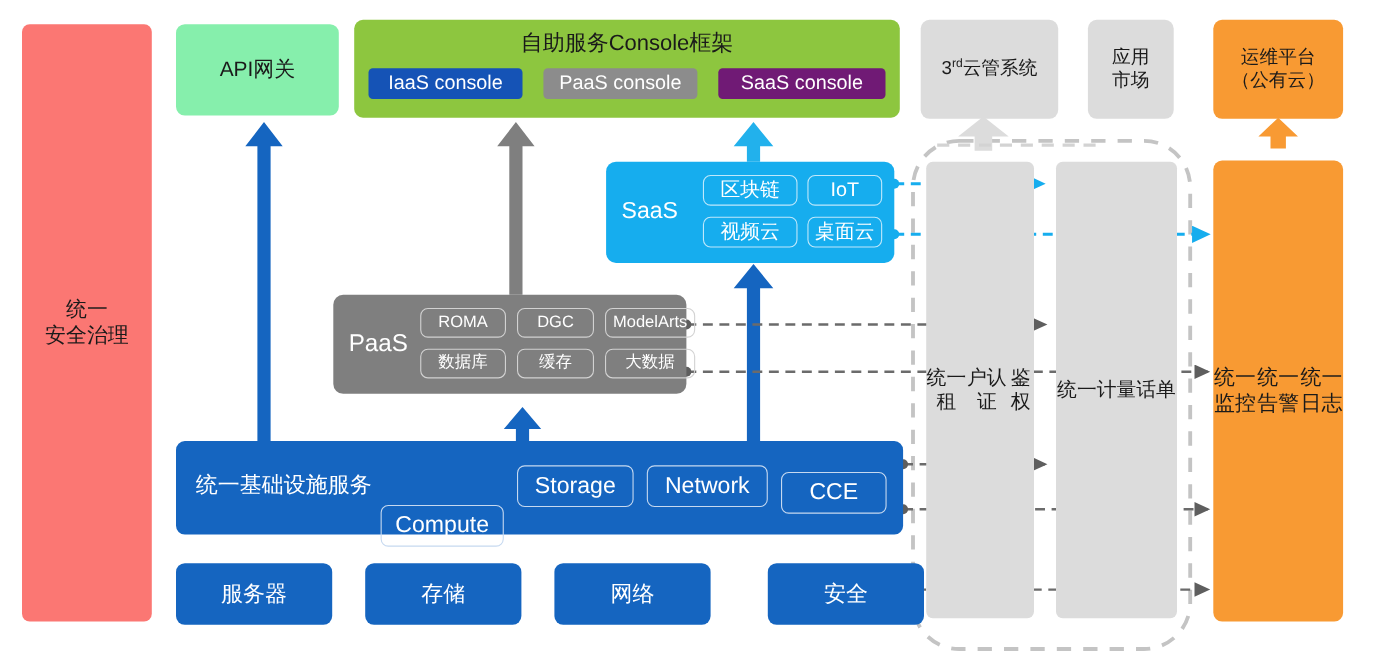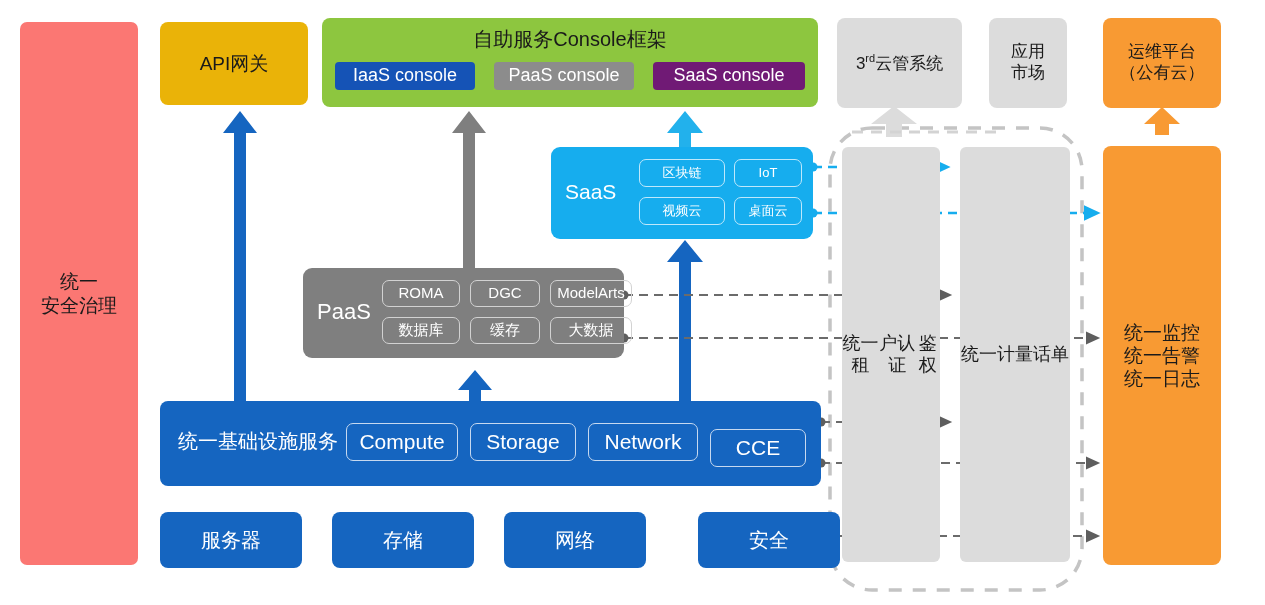--- a/index.html
+++ b/index.html
@@ -15,21 +15,21 @@
   
   .red-panel{
     left:20px;top:22px;width:118px;height:543px;
     background:#fb7773;border-radius:7px;
     font-size:19px;color:#1a1a1a;flex-direction:column;
   }
 
   
   .api-gw{
     left:160px;top:22px;width:148px;height:83px;
-    background:#eab308;border-radius:8px;font-size:19px;color:#1a1a1a;
+    background:#86efac;border-radius:8px;font-size:19px;color:#1a1a1a;
   }
 
   
   .console-block{
     left:322px;top:18px;width:496px;height:89px;
     background:#8dc63f;border-radius:8px;
     display:block;
   }
   .console-title{
     position:absolute;left:0;top:9px;width:100%;text-align:center;
@@ -56,33 +56,33 @@
   
   .ops-top{
     left:1103px;top:18px;width:118px;height:90px;
     background:#f89a33;border-radius:8px;font-size:17px;color:#1a1a1a;
     flex-direction:column;
   }
   
   .ops-tall{
     left:1103px;top:146px;width:118px;height:419px;
     background:#f89a33;border-radius:8px;font-size:19px;color:#1a1a1a;
-    flex-direction:column;
+    flex-direction:row;
   }
 
   
   .saas-block{
     left:551px;top:147px;width:262px;height:92px;
     background:#16ADEE;border-radius:9px;display:block;
   }
   .saas-label{position:absolute;left:14px;top:32px;font-size:21px;color:#ffffff;}
   .saas-chip{
     position:absolute;height:28px;border-radius:7px;border:1.6px solid #bfe8fb;
     display:flex;align-items:center;justify-content:center;
-    font-size:13px;color:#ffffff;box-sizing:border-box;
+    font-size:18px;color:#ffffff;box-sizing:border-box;
   }
   .sc1{left:88px;top:12px;width:86px;}
   .sc2{left:183px;top:12px;width:68px;}
   .sc3{left:88px;top:50px;width:86px;}
   .sc4{left:183px;top:50px;width:68px;}
 
   
   .paas-block{
     left:303px;top:268px;width:321px;height:90px;
     background:#7f7f7f;border-radius:9px;display:block;
@@ -104,21 +104,21 @@
   .infra-bar{
     left:160px;top:401px;width:661px;height:85px;
     background:#1565C0;border-radius:8px;display:block;padding-left:28px;
   }
   .infra-label{position:absolute;left:18px;top:28px;font-size:20px;color:#ffffff;}
   .infra-chip{
     position:absolute;top:22px;height:38px;border-radius:7px;border:1.6px solid #c6d9f0;
     display:flex;align-items:center;justify-content:center;
     font-size:21px;color:#ffffff;box-sizing:border-box;
   }
-  .ic1{left:186px;width:112px;}
+  .ic1{left:186px;width:112px;margin-top:36px;}
   .ic2{left:310px;width:106px;}
   .ic3{left:428px;width:110px;}
   .ic4{left:550px;width:96px;margin-top:6px;}
 
   
   .bot-box{
     top:512px;height:56px;background:#1565C0;border-radius:8px;
     font-size:20px;color:#ffffff;
   }
   .bb1{left:160px;width:142px;}

